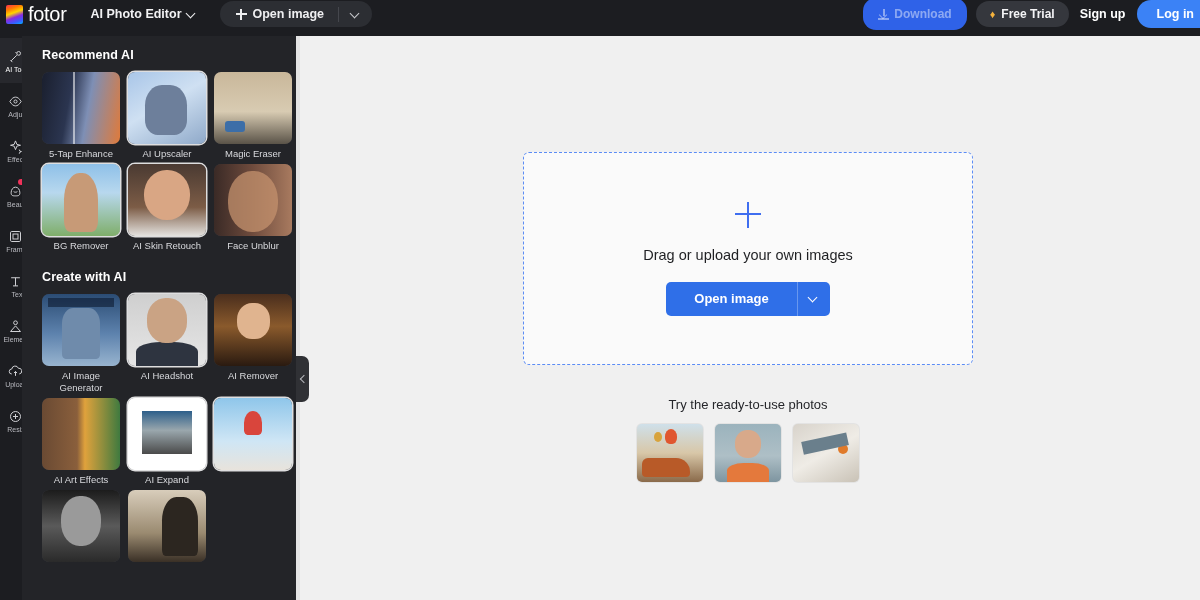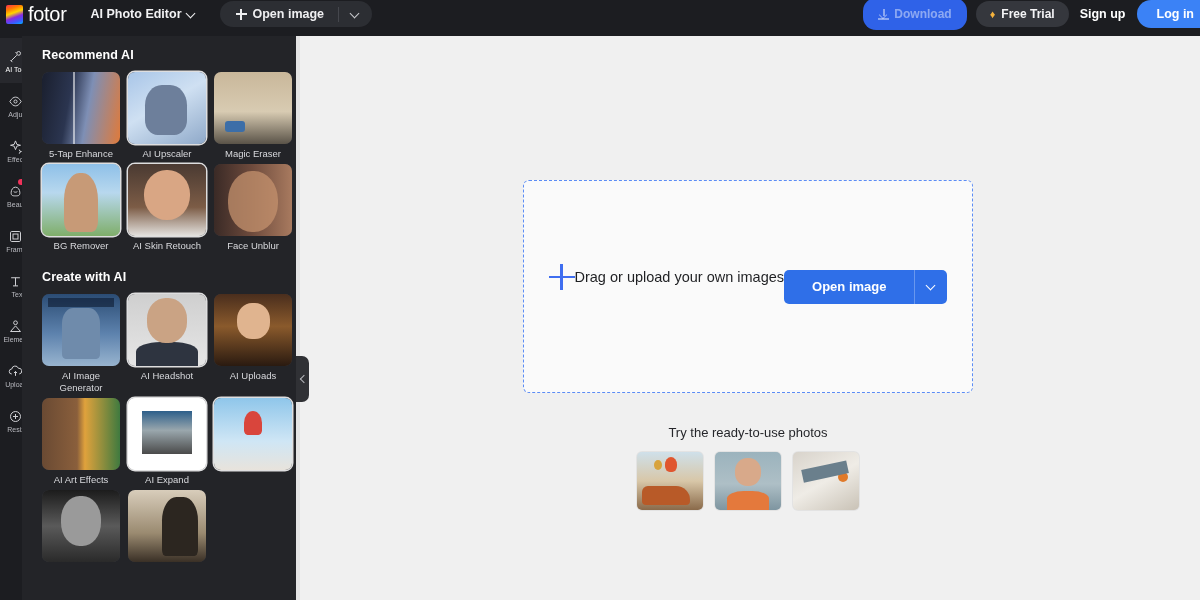--- a/index.html
+++ b/index.html
@@ -160,21 +160,21 @@
   
   .canvas {
     flex: 1; background: #f0f0f0; position: relative;
     display: flex; flex-direction: column; align-items: center;
     padding-top: 116px;
   }
   .dropzone {
     width: 450px; height: 213px;
     border: 1.5px dashed #5b8cf5; border-radius: 6px;
     background: #fafafa;
-    display: flex; flex-direction: row; align-items: center; justify-content: center; margin-top: 28px;
+    display: flex; flex-direction: column; align-items: center; justify-content: center;
   }
   .plus-big { position: relative; width: 26px; height: 26px; margin-bottom: 19px; }
   .plus-big::before, .plus-big::after { content: ""; position: absolute; background: #3f6ef0; }
   .plus-big::before { left: 0; top: 11.5px; width: 26px; height: 2.4px; }
   .plus-big::after { top: 0; left: 11.8px; height: 26px; width: 2.4px; }
   .dz-text { color: #1f2023; font-size: 14.5px; font-weight: 400; margin-bottom: 19px; }
   .open-btn {
     height: 34px; border-radius: 5px; background: #2f6fe8;
     display: flex; align-items: center; color: #fff;
     font-size: 13px; font-weight: 600; cursor: pointer; overflow: hidden;
@@ -434,21 +434,21 @@
                 <div class="art a-headshot">
                   <i class="suit"></i>
                 </div>
               </div>
               <div class="card-label">AI Headshot</div>
             </div>
             <div class="card">
               <div class="thumb">
                 <div class="art a-avatar"></div>
               </div>
-              <div class="card-label">AI Uploads</div>
+              <div class="card-label">AI Remover</div>
             </div>
             <div class="card">
               <div class="thumb">
                 <div class="art a-art"></div>
               </div>
               <div class="card-label">AI Art Effects</div>
             </div>
             <div class="card">
               <div class="thumb ring">
                 <div class="checker"></div>

